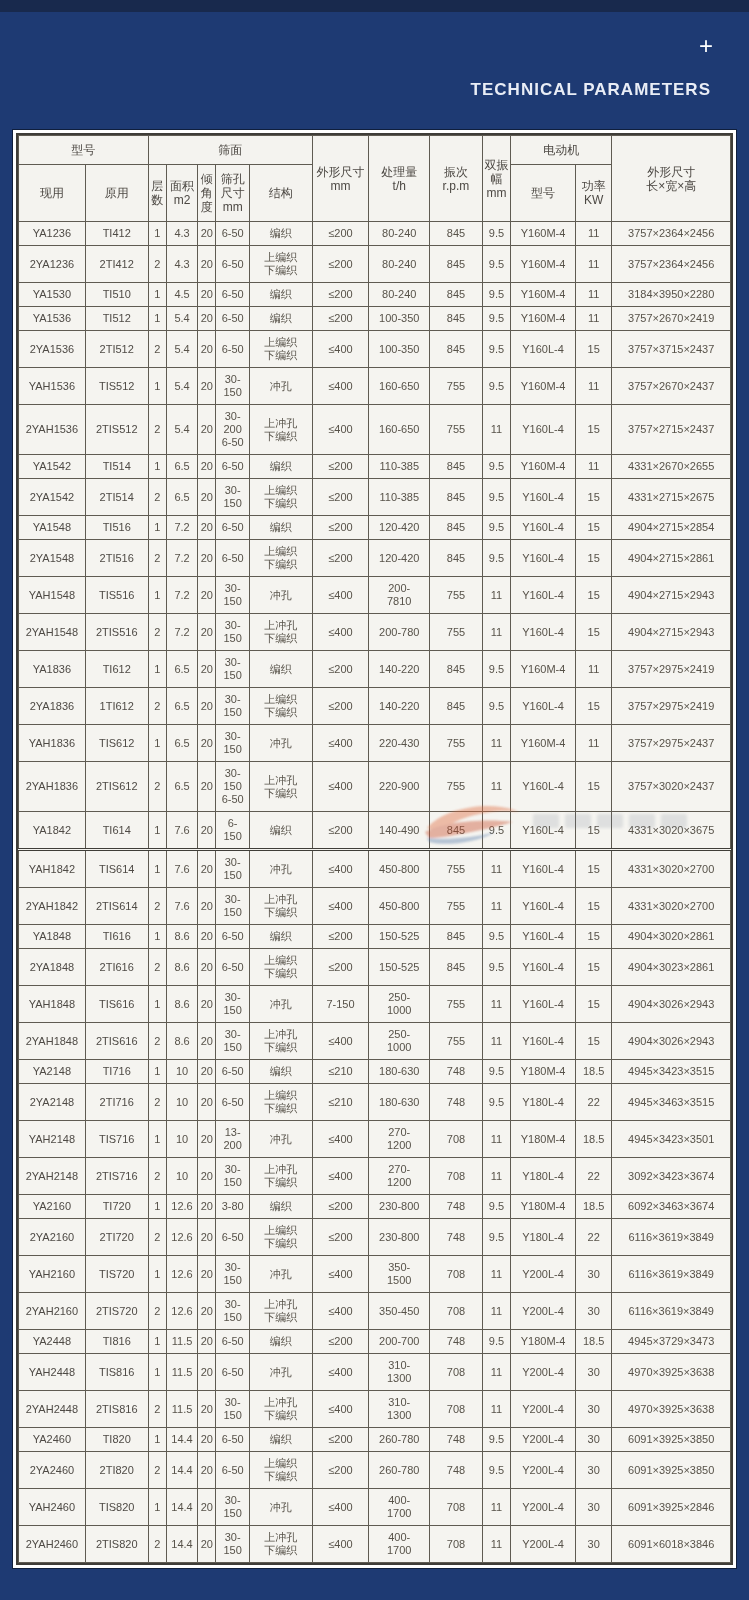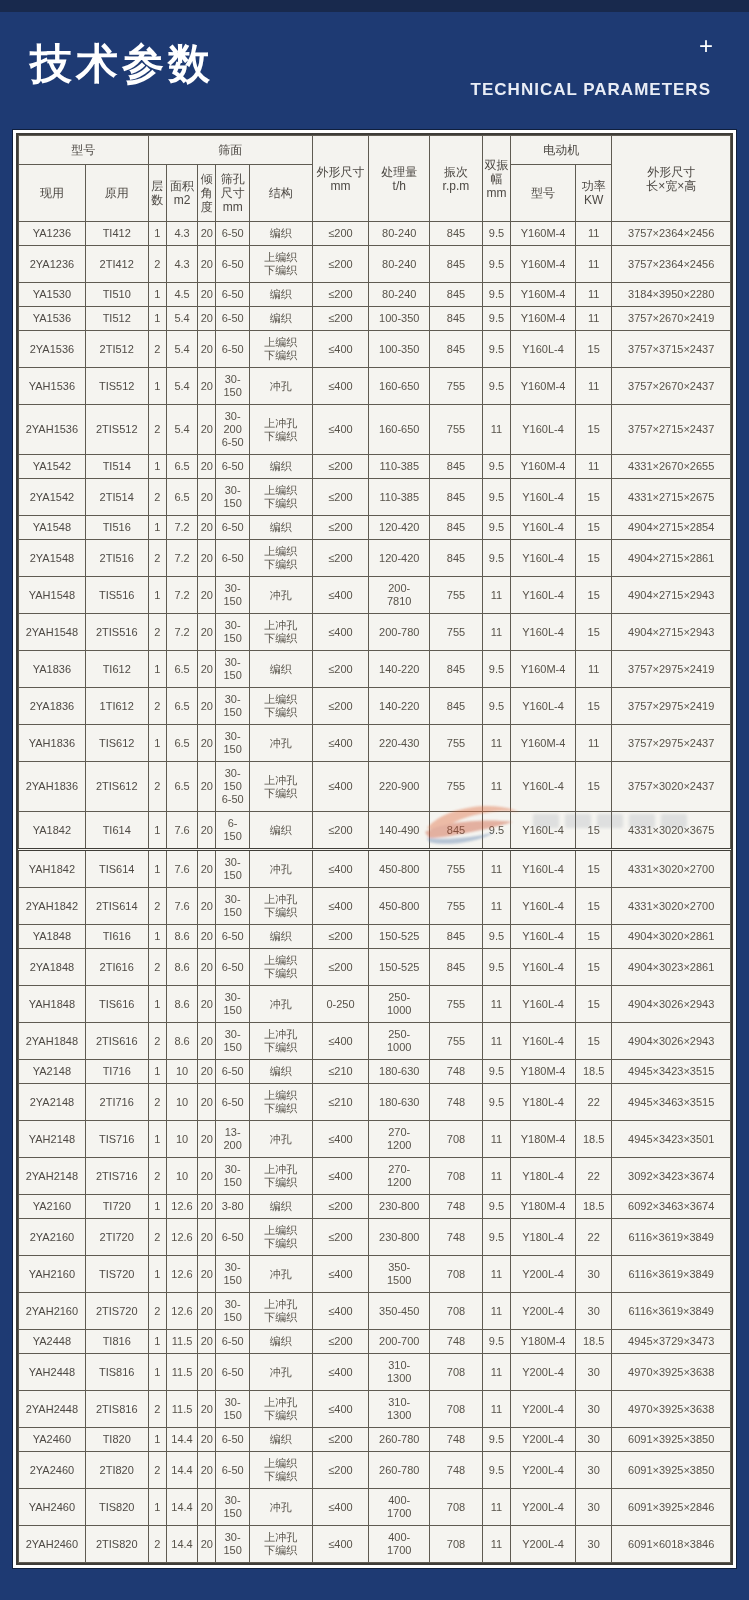--- a/index.html
+++ b/index.html
@@ -75,21 +75,20 @@
     position: absolute; left: 415px; top: 788px; width: 290px; height: 64px;
     pointer-events: none; opacity: 0.75;
   }
 </style>
 </head>
 <body>
 
 <div class="page">
   <div class="top-band"></div>
 
-  <div class="page-title">技术参数</div>
   <div class="corner-mark">+</div>
   <div class="page-subtitle">TECHNICAL PARAMETERS</div>
 
   <div class="table-frame">
     <div class="table-inner">
       <table>
         <colgroup>
           <col style="width:66px">
             <col style="width:62px">
             <col style="width:18px">
@@ -517,21 +516,21 @@
             </tr>
             <tr>
               <td>YAH1848</td>
               <td>TIS616</td>
               <td>1</td>
               <td>8.6</td>
               <td>20</td>
               <td>30-
 150</td>
               <td>冲孔</td>
-              <td>0-250</td>
+              <td>7-150</td>
               <td>250-
 1000</td>
               <td>755</td>
               <td>11</td>
               <td>Y160L-4</td>
               <td>15</td>
               <td>4904×3026×2943</td>
             </tr>
             <tr>
               <td>2YAH1848</td>

